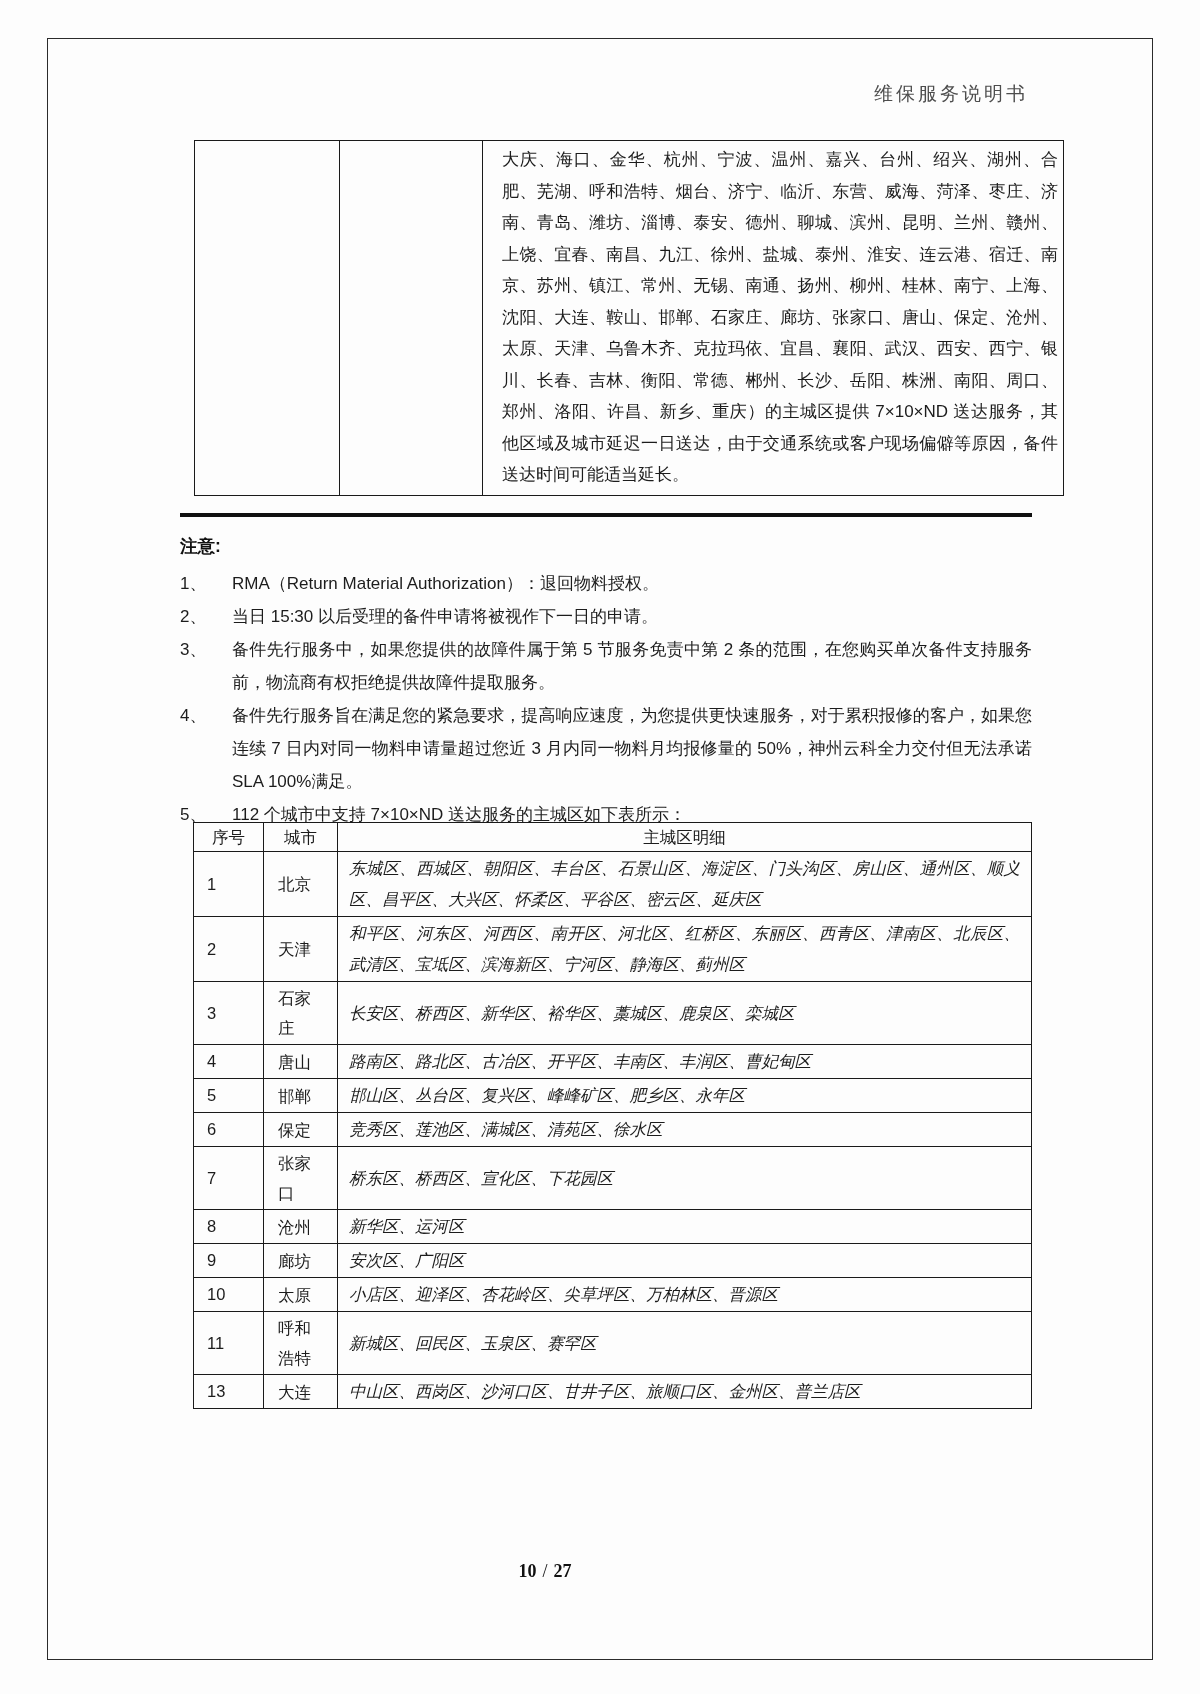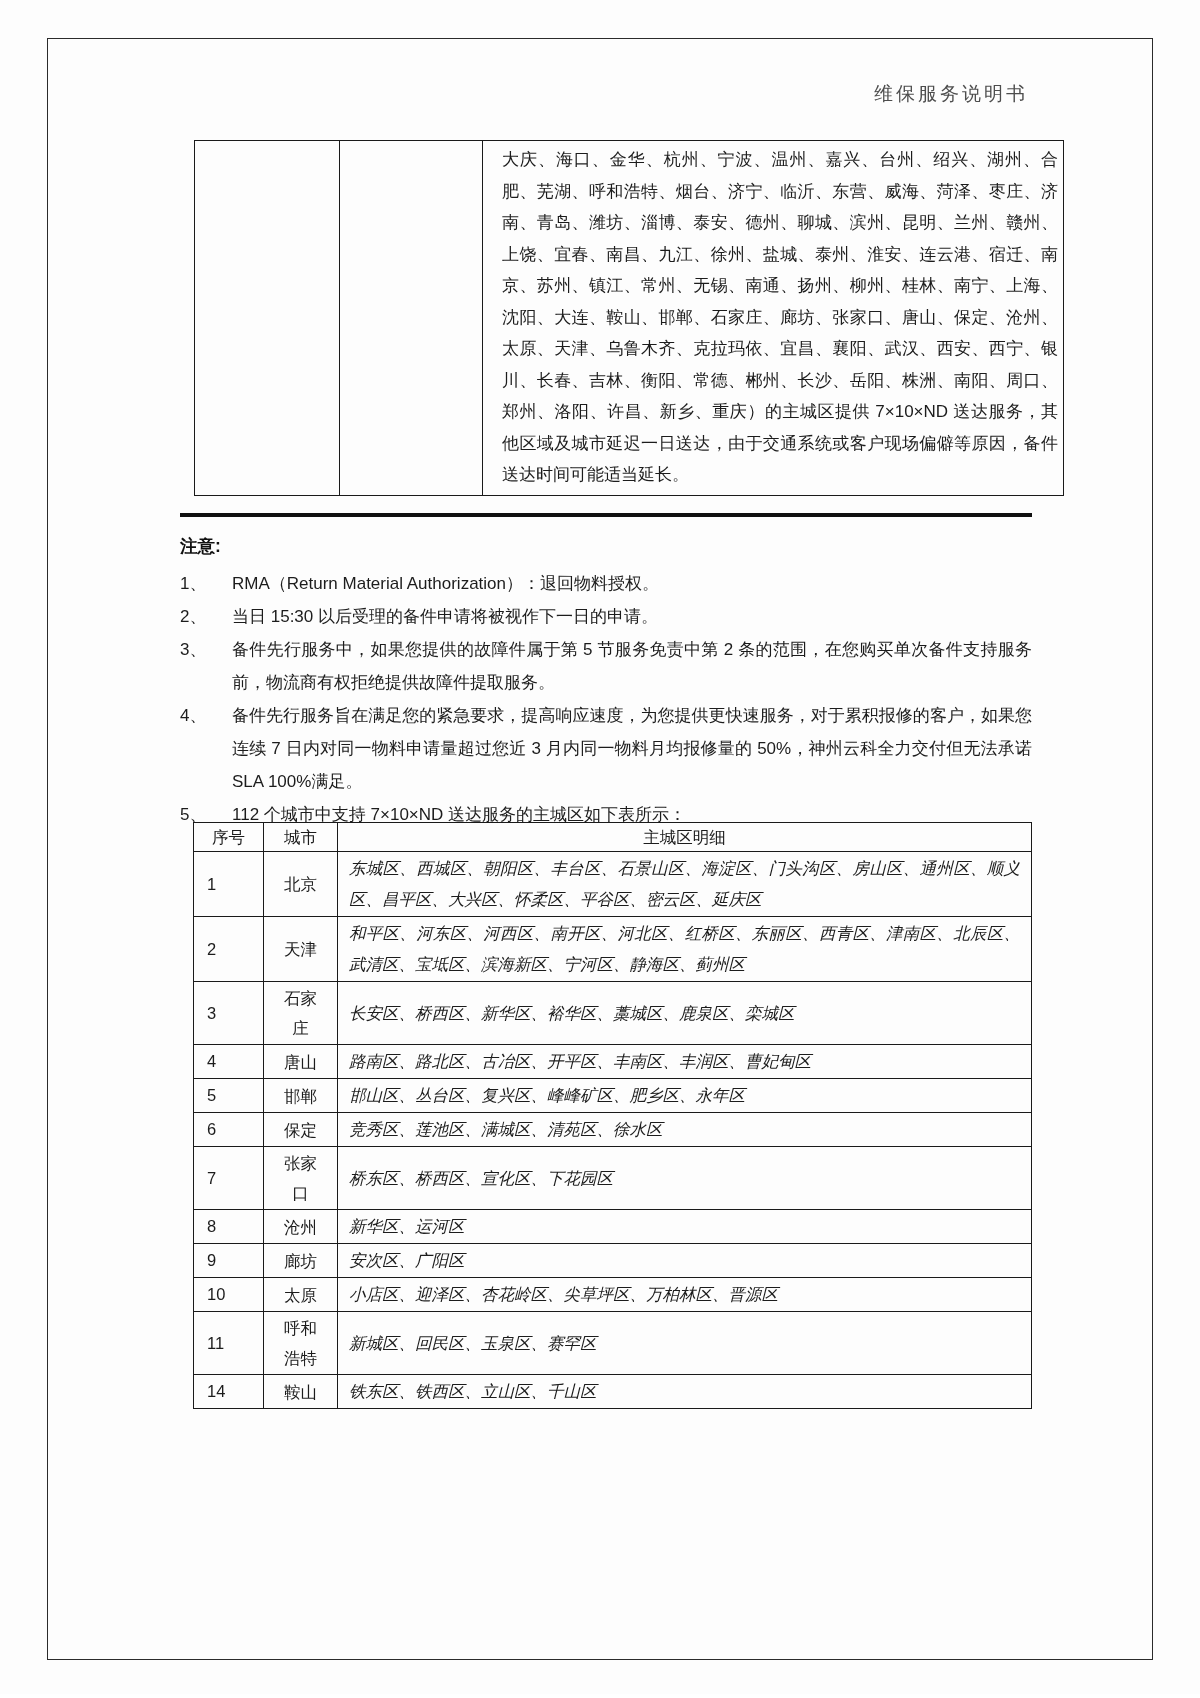--- a/index.html
+++ b/index.html
@@ -51,21 +51,21 @@
   }
   .city-table th, .city-table td { border:1.5px solid #1a1a1a; }
   .city-table col.c-no { width:70px; }
   .city-table col.c-city { width:74px; }
   .city-table thead th {
     font-weight:normal; text-align:center; height:28px; line-height:28px;
     padding:0;
   }
   .city-table td { vertical-align:middle; }
   .city-table td.no { padding:1px 4px 1px 13px; line-height:31px; }
-  .city-table td.city { text-align:center; padding:1px 14px; line-height:30px; }
+  .city-table td.city { padding:1px 14px; line-height:30px; }
   .city-table td.districts {
     padding:1px 11px; line-height:31px;
     text-align:justify; text-align-last:left;font-style:italic;
   }
   
   .footer {
     position:absolute; left:180px; top:1561px; width:730px;
     text-align:center;
     font-family:"Liberation Serif","DejaVu Serif",serif;
     font-size:18px; color:#111;
@@ -182,21 +182,24 @@
           <td class="no">10</td>
           <td class="city">太原</td>
           <td class="districts">小店区、迎泽区、杏花岭区、尖草坪区、万柏林区、晋源区</td>
         </tr>
         <tr>
           <td class="no">11</td>
           <td class="city">呼和浩特</td>
           <td class="districts">新城区、回民区、玉泉区、赛罕区</td>
         </tr>
         <tr>
-          <td class="no">14</td>
-          <td class="city">鞍山</td>
-          <td class="districts">铁东区、铁西区、立山区、千山区</td>
+          <td class="no">13</td>
+          <td class="city">大连</td>
+          <td class="districts">中山区、西岗区、沙河口区、甘井子区、旅顺口区、金州区、普兰店区</td>
         </tr>
       </tbody>
   </table>
 
+  <div class="footer">
+    <span class="pg">10</span><span class="sep">/</span><span class="pg">27</span>
+  </div>
 
 </div>
 
 </body></html>

